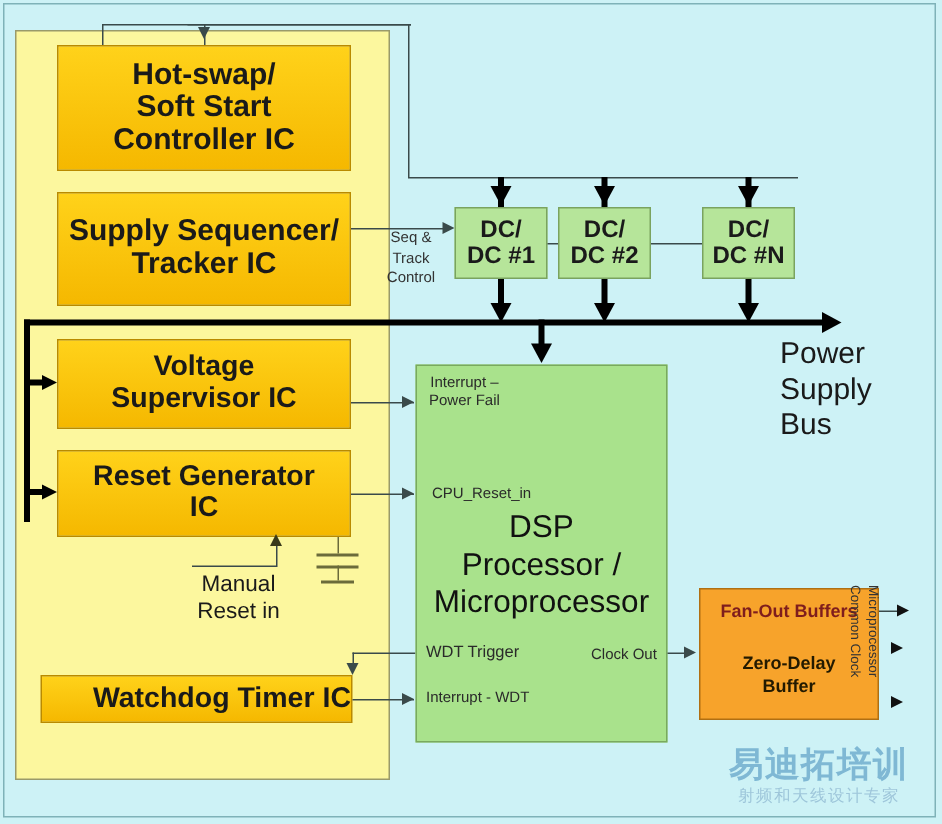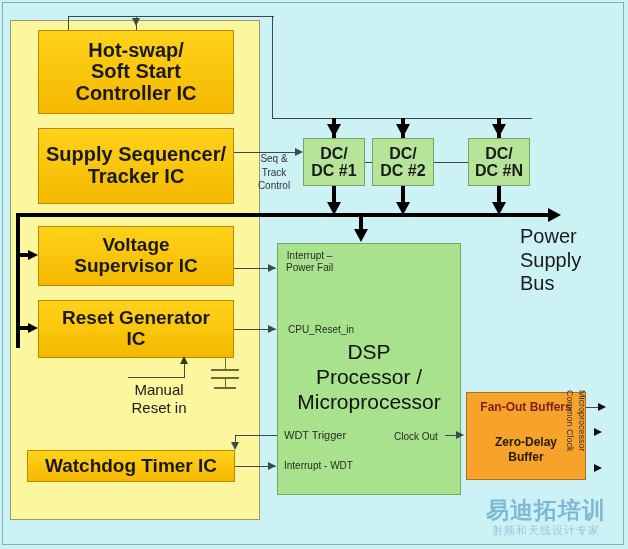--- a/index.html
+++ b/index.html
@@ -41,27 +41,27 @@
   }
   .orange{
     background:#f7a32b;border:1px solid #b06f12;
   }
 
   
   #hotswap{left:38px;top:30px;width:196px;height:84px;font-size:20px;}
   #seq{left:38px;top:128px;width:196px;height:76px;font-size:20px;}
   #volt{left:38px;top:226px;width:196px;height:60px;font-size:19px;}
   #reset{left:38px;top:300px;width:196px;height:58px;font-size:19px;}
-  #wdt{left:27px;top:450px;width:208px;height:32px;font-size:19px;}
+  #wdt{left:27px;top:450px;width:208px;height:32px;font-size:19px;justify-content:flex-end;}
 
   #dc1{left:303px;top:138px;width:62px;height:48px;font-size:16px;font-weight:700;}
   #dc2{left:372px;top:138px;width:62px;height:48px;font-size:16px;font-weight:700;}
   #dcn{left:468px;top:138px;width:62px;height:48px;font-size:16px;font-weight:700;}
 
-  #dspblk{left:277px;top:243px;width:184px;height:252px;}
+  #dspblk{left:277px;top:243px;width:168px;height:252px;}
   #fanout{left:466px;top:392px;width:120px;height:88px;}
 
   
   .dsp-pin{
     position:absolute;font-size:10px;color:#2a2a2a;white-space:nowrap;line-height:1.15;
   }
   .dsp-title{
     position:absolute;left:0;right:0;top:96px;text-align:center;
     font-size:21px;color:#111;line-height:1.18;
   }

